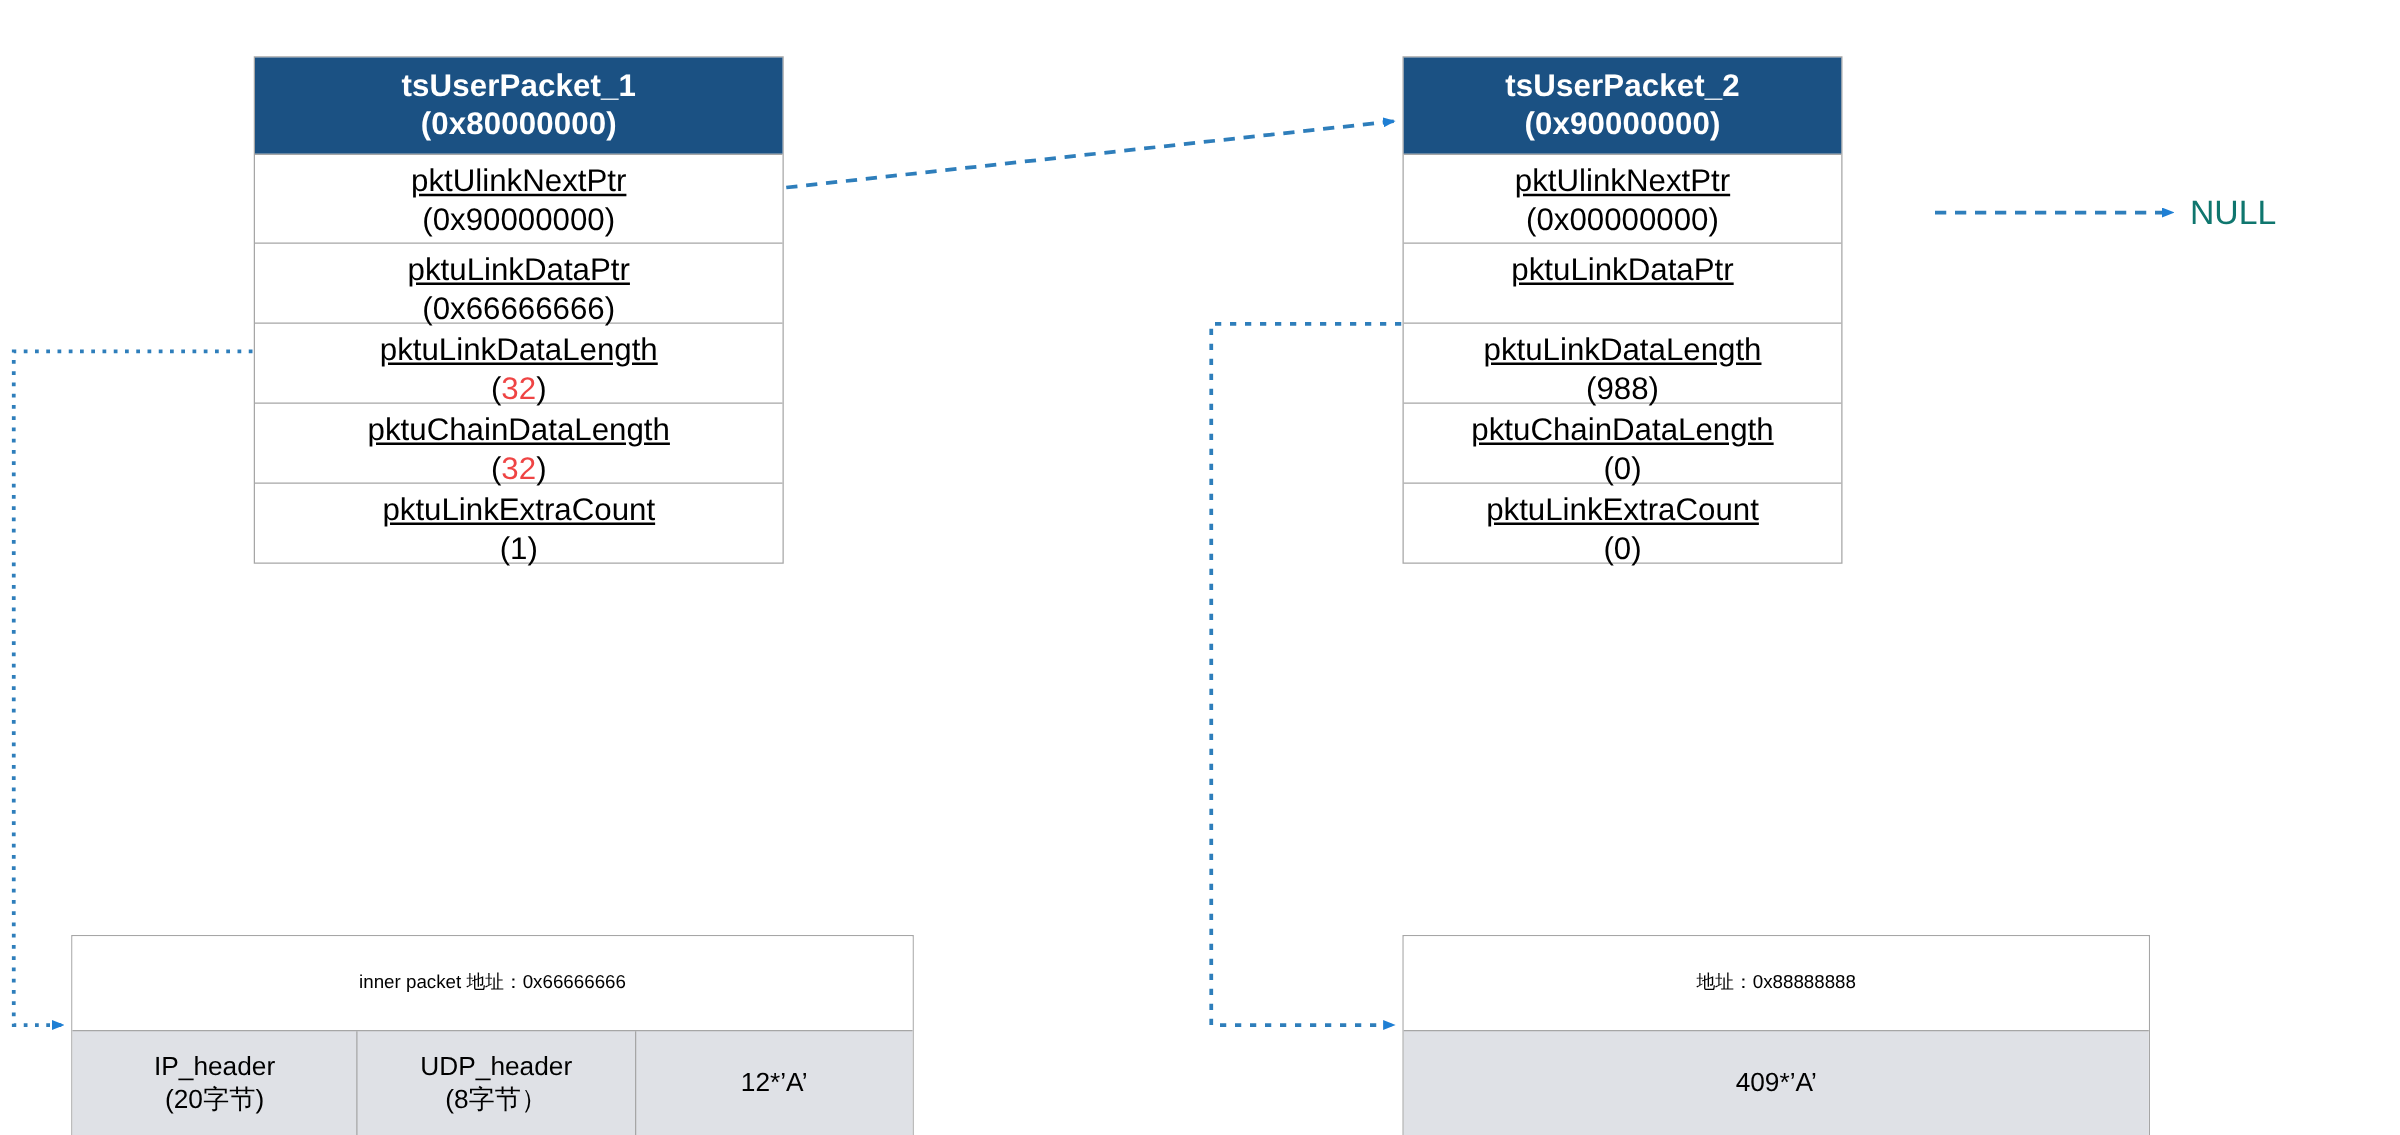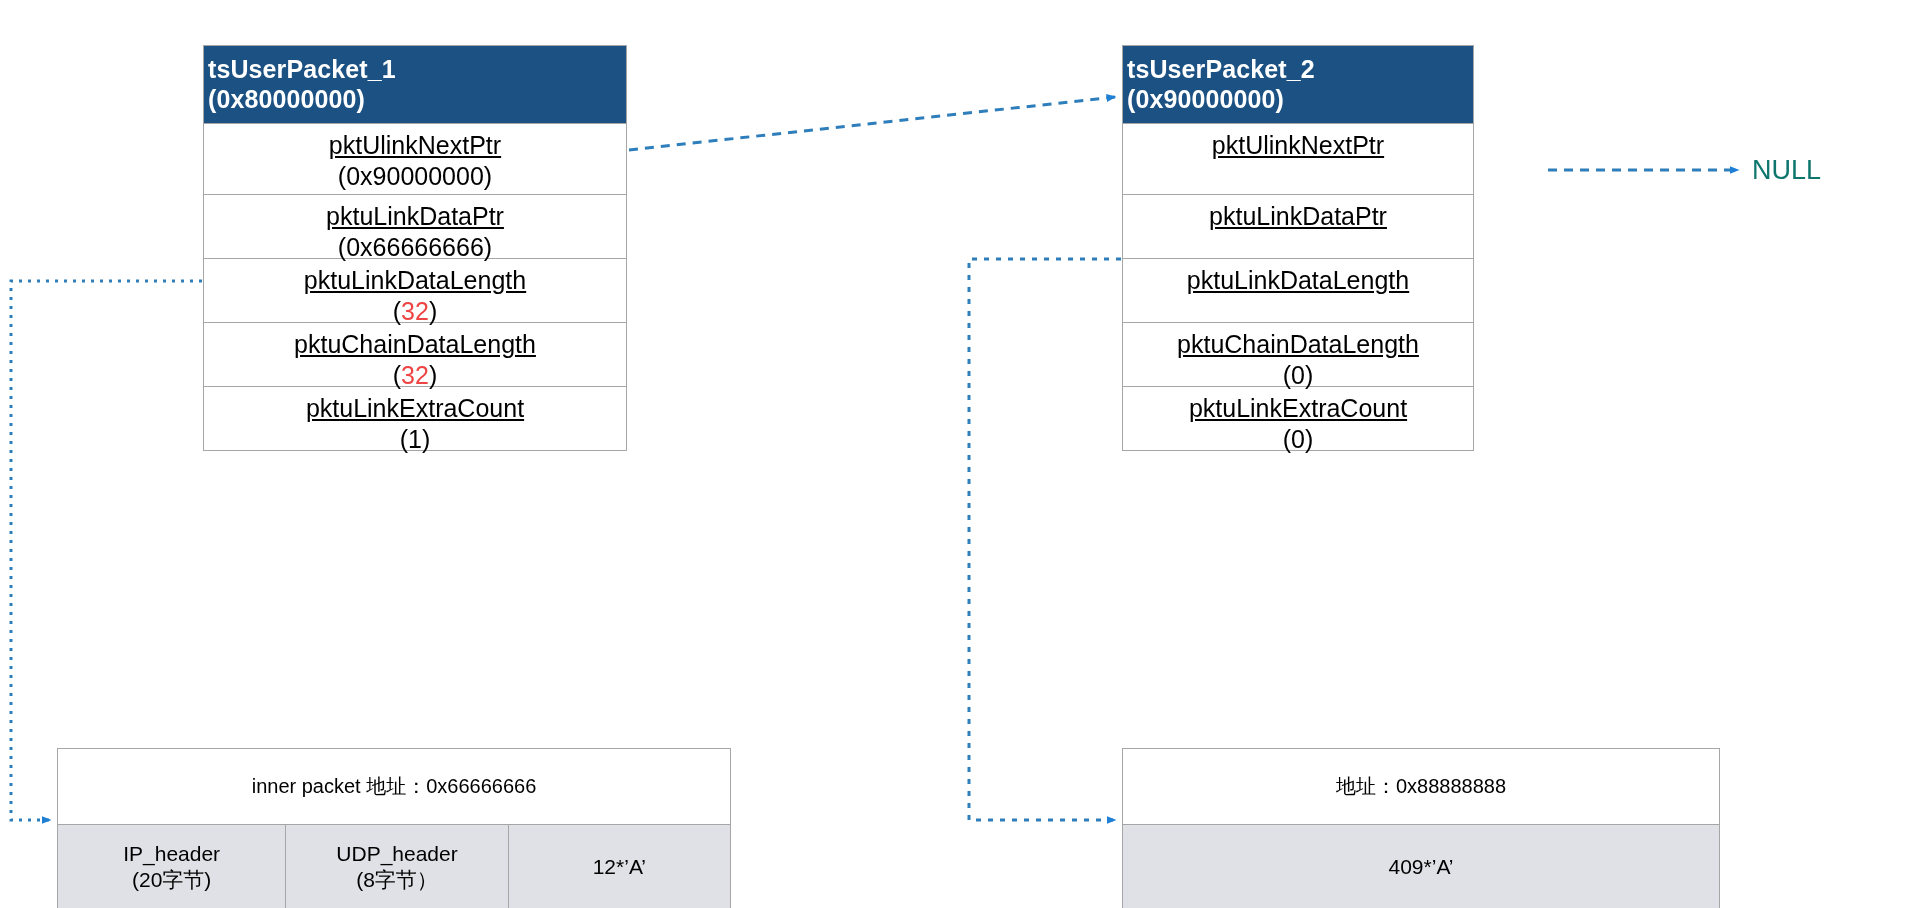--- a/index.html
+++ b/index.html
@@ -33,21 +33,21 @@
   .struct {
     position: absolute;
     box-sizing: border-box;
     border: 1px solid #a6a6a6;
     background: #ffffff;
   }
   .struct-header {
     background: #1b5183;
     color: #ffffff;
     font-weight: bold;
-    text-align: left;
+    text-align: center;
     font-size: 25px;
     line-height: 30px;
     padding: 8px 4px 9px 4px;
     box-sizing: border-box;
     letter-spacing: .1px;
   }
   .struct-row {
     border-top: 1px solid #a6a6a6;
     text-align: center;
     font-size: 25px;
@@ -63,21 +63,21 @@
 
   
   .membox {
     position: absolute;
     box-sizing: border-box;
     border: 1px solid #a6a6a6;
     background: #ffffff;
   }
   .membox-title {
     text-align: center;
-    font-size: 20px;
+    font-size: 15px;
     line-height: 26px;
     padding: 24px 6px 25px 6px;
     box-sizing: border-box;
     background: #ffffff;
     color: #000000;
   }
   .membox-cells {
     display: flex;
     border-top: 1px solid #a6a6a6;
     background: #dfe1e6;
@@ -166,28 +166,30 @@
   </div>
 
   <div class="struct" style="left:1122px; top:45px; width:352px;">
     <div class="struct-header">
       <span class="hname">tsUserPacket_2</span><br>
       <span class="haddr">(0x90000000)</span>
     </div>
 
     <div class="struct-row" style="height:71px;">
       <span class="fname">pktUlinkNextPtr</span>
+      <span class="fval">(0x00000000)</span>
     </div>
 
     <div class="struct-row" style="height:64px;">
       <span class="fname">pktuLinkDataPtr</span>
     </div>
 
     <div class="struct-row" style="height:64px;">
       <span class="fname">pktuLinkDataLength</span>
+      <span class="fval">(988)</span>
     </div>
 
     <div class="struct-row" style="height:64px;">
       <span class="fname">pktuChainDataLength</span>
       <span class="fval">(0)</span>
     </div>
 
     <div class="struct-row" style="height:64px;">
       <span class="fname">pktuLinkExtraCount</span>
       <span class="fval">(0)</span>

